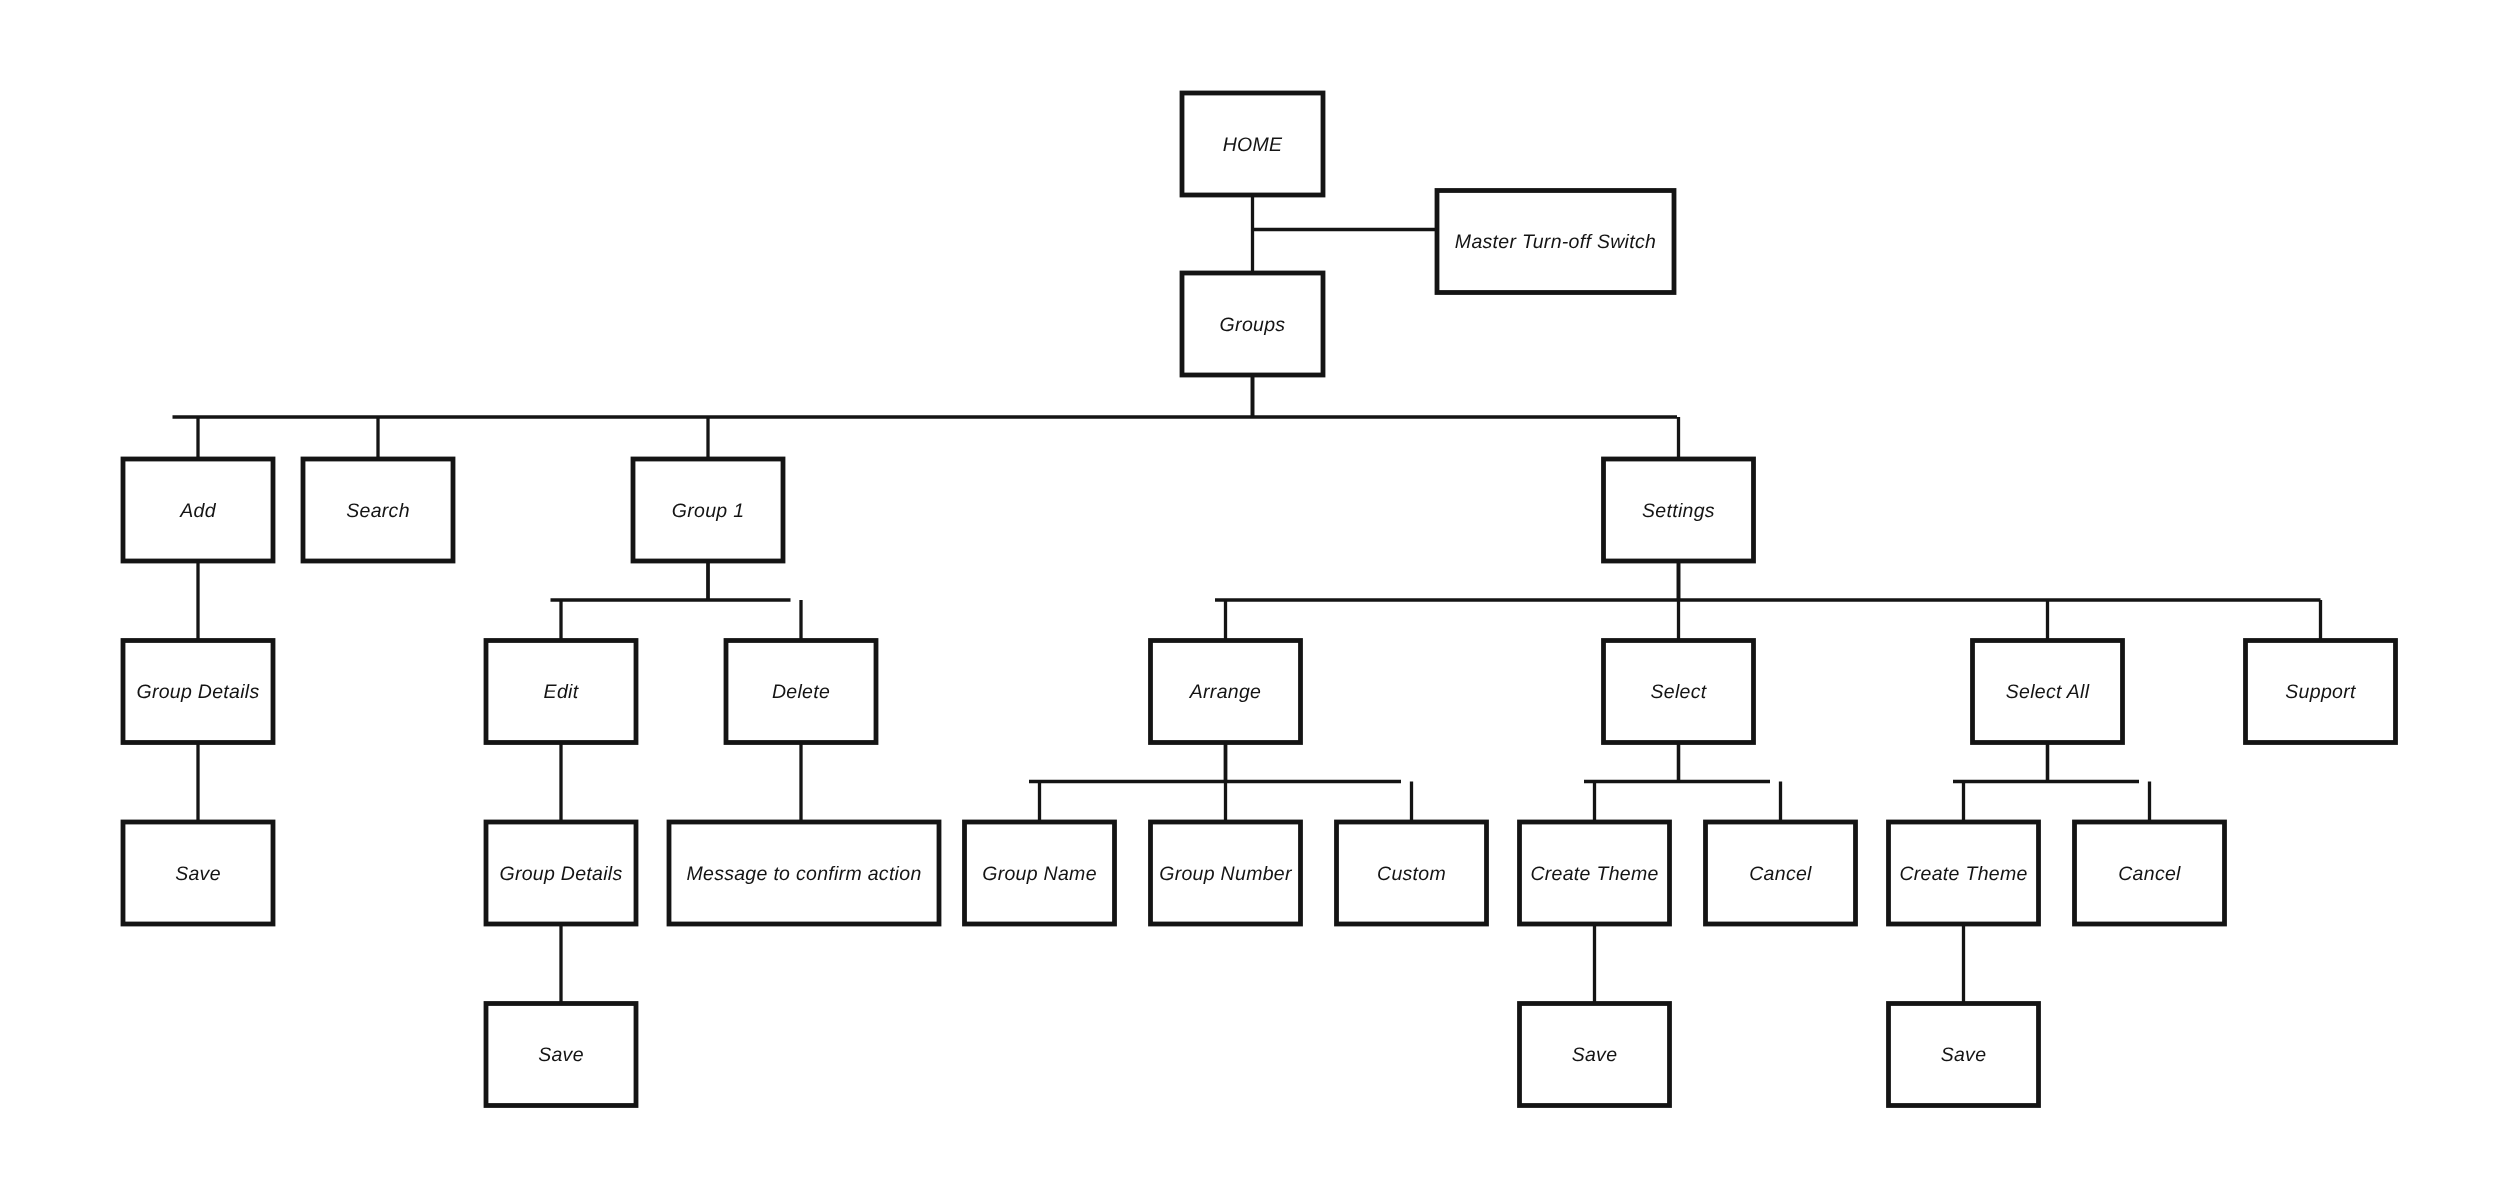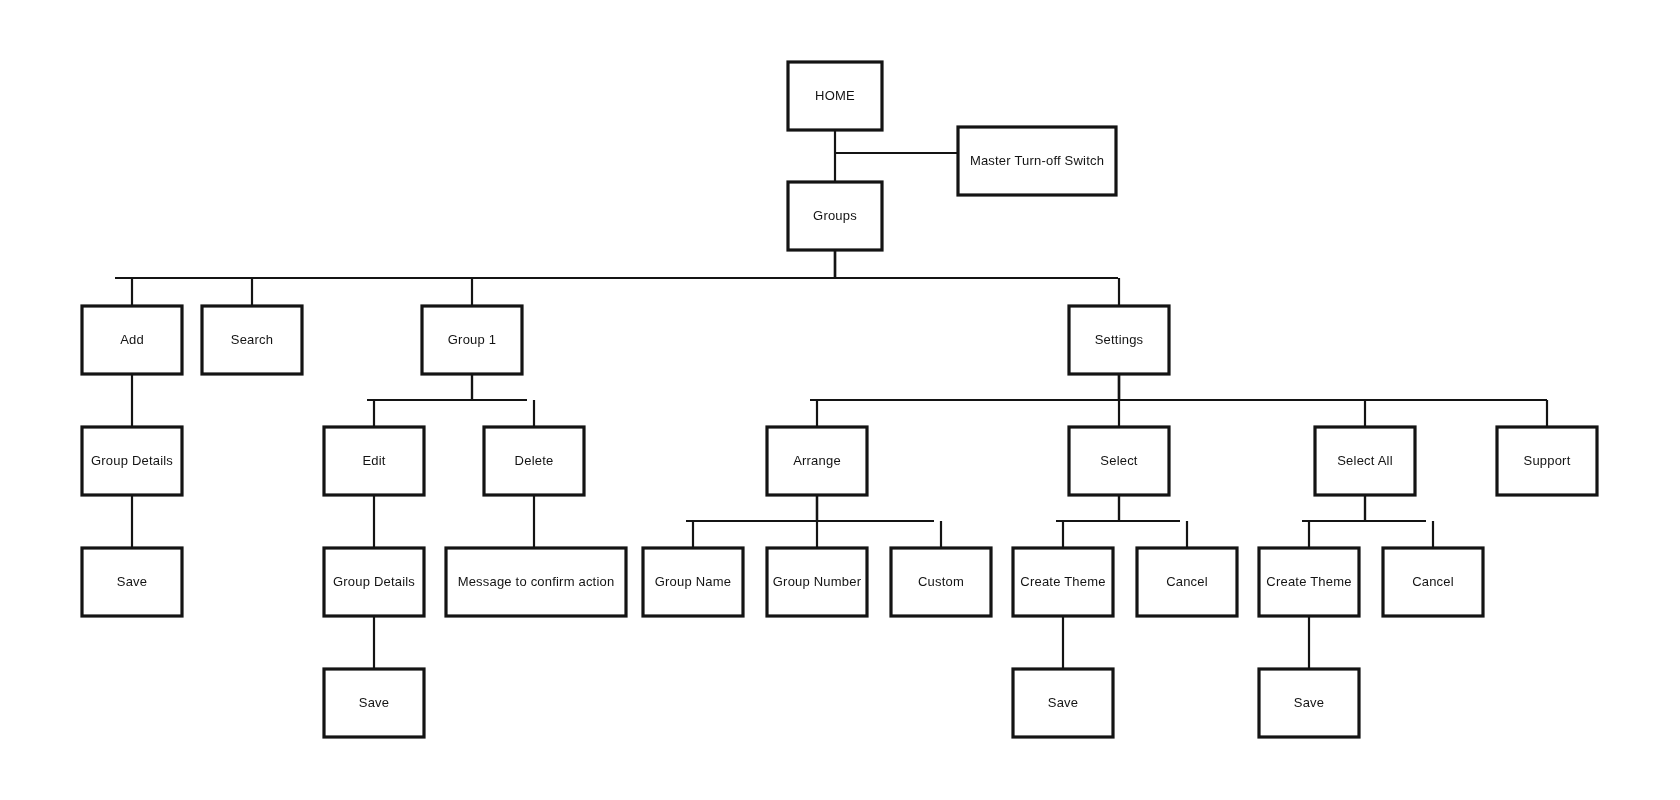--- a/index.html
+++ b/index.html
@@ -11,20 +11,21 @@
     width: 1680px;
     height: 800px;
     overflow: hidden;
     font-family: "Liberation Sans", sans-serif;
   }
   #diagram-root {
     position: relative;
     width: 1680px;
     height: 645px;
     background: #ffffff;
+    font-style: italic;
   }
   svg#sitemap-svg {
     position: absolute;
     top: 0;
     left: 0;
     width: 1680px;
     height: 800px;
     display: block;
   }
   .node-rect {

